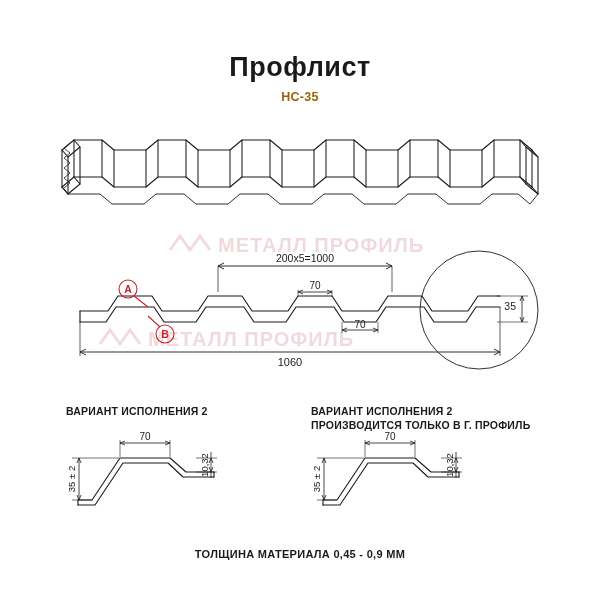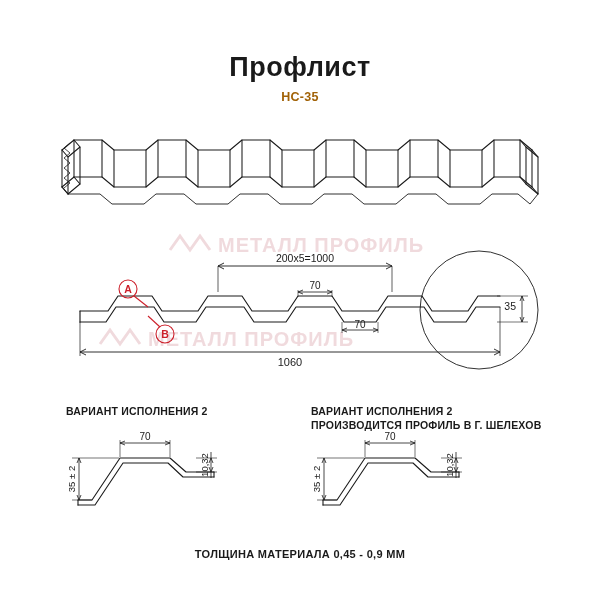--- a/index.html
+++ b/index.html
@@ -282,17 +282,17 @@
     <text x="0" y="0" transform="translate(453,465) rotate(-90)" text-anchor="middle" font-family="Liberation Sans, sans-serif" font-size="9.5" fill="#1a1a1a">10,32</text>
     <text x="0" y="0" transform="translate(320,479) rotate(-90)" text-anchor="middle" font-family="Liberation Sans, sans-serif" font-size="9.5" fill="#1a1a1a">35 ± 2</text>
   </svg>
 
   <div class="variant-label" id="variant1-label">
     <div>ВАРИАНТ ИСПОЛНЕНИЯ 2</div>
     <div></div>
   </div>
   <div class="variant-label" id="variant2-label">
     <div>ВАРИАНТ ИСПОЛНЕНИЯ 2</div>
-    <div>ПРОИЗВОДИТСЯ ПРОФИЛЬ В Г. ШЕЛЕХОВ</div>
+    <div>ПРОИЗВОДИТСЯ ТОЛЬКО В Г. ПРОФИЛЬ</div>
   </div>
 
   <div class="footer">ТОЛЩИНА МАТЕРИАЛА 0,45 - 0,9 ММ</div>
 </div>
 
 </body></html>

